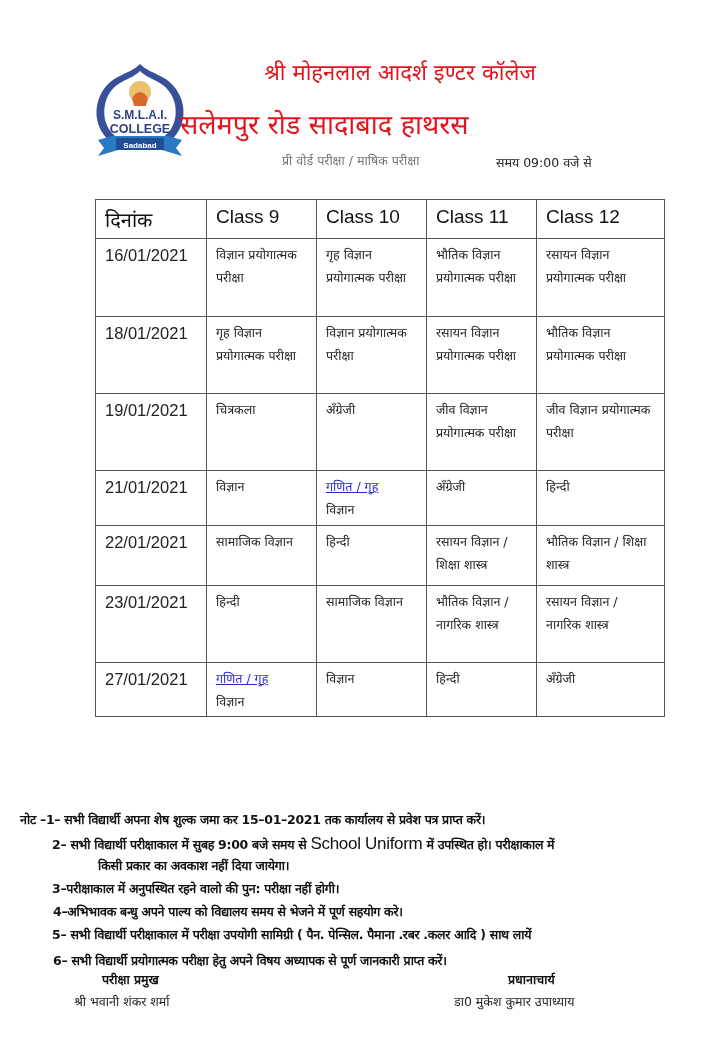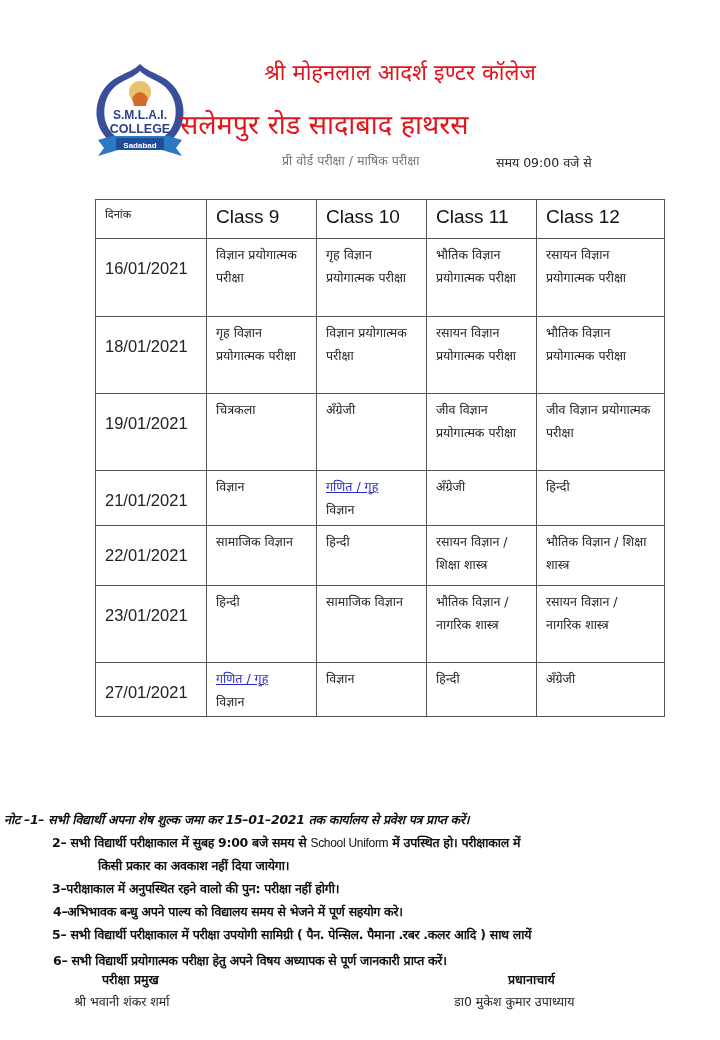--- a/index.html
+++ b/index.html
@@ -14,28 +14,28 @@
   #title2 { left:180px; top:105px; width:440px; text-align:left;
             font-family:"DejaVu Sans", sans-serif; font-size:27px; color:#e2141c; white-space:nowrap; }
   #examType { left:282px; top:152px; font-size:12.5px; color:#737373; white-space:nowrap; }
   #examTime { left:496px; top:154px; font-size:12.5px; color:#222; white-space:nowrap; }
 
   
   #tbl { left:95px; top:199px; border-collapse:collapse; table-layout:fixed; }
   #tbl td, #tbl th { border:1.3px solid #555; vertical-align:top; padding:5px 8px 0 9px;
                      font-weight:normal; text-align:left; }
   #tbl th { font-family:"Liberation Sans", sans-serif; font-size:19px; height:32px; padding-top:6px; color:#111; }
-  #tbl th.first { font-family:Liberation Mono, monospace; font-size:11px; }
-  #tbl td.date { font-family:"Liberation Sans", sans-serif; font-size:16.5px; color:#222; padding-top:20px; }
+  #tbl th.first { font-family:Liberation Mono, monospace; font-size:20px; }
+  #tbl td.date { font-family:"Liberation Sans", sans-serif; font-size:16.5px; color:#222; padding-top:7px; }
   #tbl td.subj { font-size:12.5px; line-height:22.5px; color:#222; }
   .lnk { color:#2a2ac8; text-decoration:underline; }
 
   
   .note { font-family:"DejaVu Sans", sans-serif; font-size:12.5px; font-weight:bold; color:#111; white-space:nowrap; letter-spacing:-0.3px; }
-  .note .big { font-family:"Liberation Sans", sans-serif; font-weight:normal; font-size:12px; }
+  .note .big { font-family:"Liberation Sans", sans-serif; font-weight:normal; font-size:17px; }
   .sig { font-size:12.5px; color:#222; white-space:nowrap; }
   .sigH { font-size:12.5px; font-weight:bold; color:#111; white-space:nowrap; }
 </style>
 </head>
 <body>
 
 <div id="logo" class="abs">
   <svg width="96" height="98" viewBox="0 0 96 98">
     <path d="M48 2 C36 14 18 12 8 34 C0 52 6 72 22 82 L74 82 C90 72 96 52 88 34 C78 12 60 14 48 2 Z" fill="#3a4f9a"></path>
     <path d="M48 9 C38 19 23 18 15 36 C9 51 13 68 26 76 L70 76 C83 68 87 51 81 36 C73 18 58 19 48 9 Z" fill="#ffffff"></path>
@@ -117,21 +117,21 @@
       <tr style="height: 54px;">
         <td class="date">27/01/2021</td>
         <td class="subj"><span class="lnk">गणित / गृह</span><br><span>विज्ञान</span></td>
         <td class="subj"><span>विज्ञान</span></td>
         <td class="subj"><span>हिन्दी</span></td>
         <td class="subj"><span>अँग्रेजी</span></td>
       </tr>
     </tbody>
 </table>
 
-<div class="abs note" style="left:4px; top:811px;font-style:italic;">नोट –1– सभी विद्यार्थी अपना शेष शुल्क जमा कर   15–01–2021 तक कार्यालय से  प्रवेश पत्र प्राप्त करें।</div>
+<div class="abs note" style="left:20px; top:811px;">नोट –1– सभी विद्यार्थी अपना शेष शुल्क जमा कर   15–01–2021 तक कार्यालय से  प्रवेश पत्र प्राप्त करें।</div>
 <div class="abs note" style="left:52px; top:834px;">
   <span>2– सभी विद्यार्थी परीक्षाकाल में  सुबह 9:00 बजे समय से </span><span class="big">School Uniform</span><span> में  उपस्थित हो। परीक्षाकाल में</span>
 </div>
 <div class="abs note" style="left:98px; top:857px;">किसी प्रकार का अवकाश नहीं दिया जायेगा।</div>
 <div class="abs note" style="left:52px; top:880px;">3–परीक्षाकाल में अनुपस्थित रहने वालो की पुन: परीक्षा नहीं होगी।</div>
 <div class="abs note" style="left:53px; top:903px;">4–अभिभावक बन्धु अपने पाल्य को विद्यालय समय से  भेजने में पूर्ण सहयोग करे।</div>
 <div class="abs note" style="left:52px; top:926px;">5– सभी विद्यार्थी परीक्षाकाल में  परीक्षा उपयोगी सामिग्री ( पैन. पेन्सिल. पैमाना .रबर .कलर आदि )  साथ लायें</div>
 <div class="abs note" style="left:53px; top:952px;">6– सभी विद्यार्थी प्रयोगात्मक परीक्षा हेतु अपने विषय अध्यापक से पूर्ण जानकारी प्राप्त करें।</div>
 
 <div class="abs sigH" style="left:102px; top:971px;">परीक्षा प्रमुख</div>

